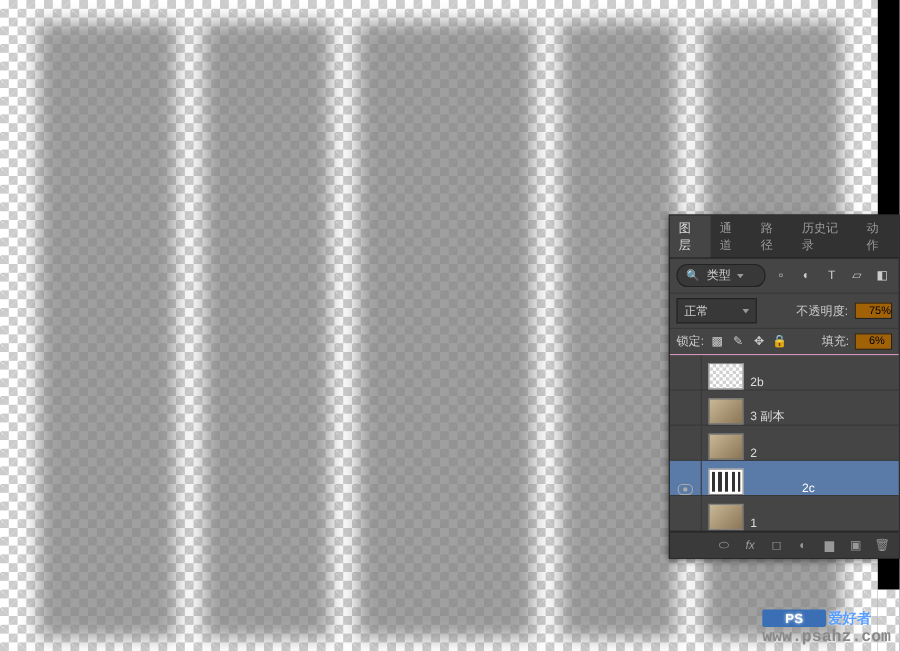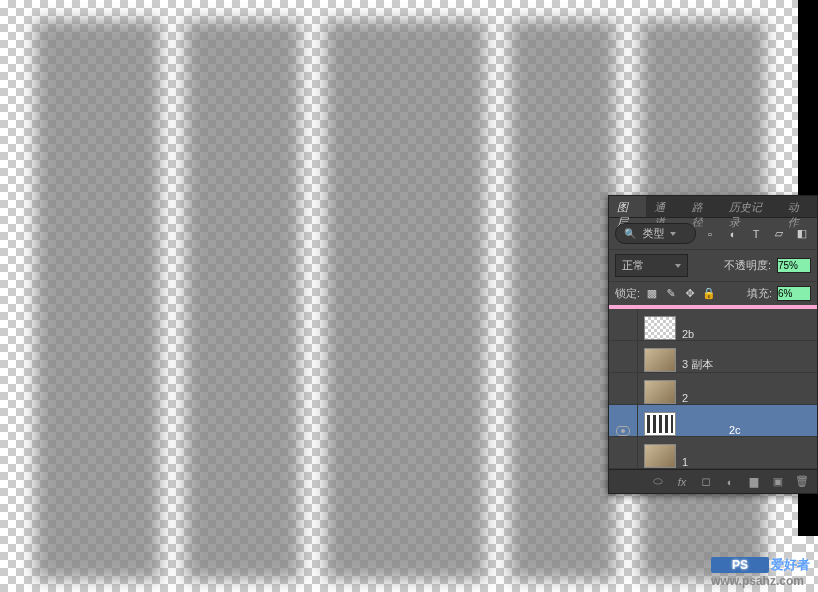--- a/index.html
+++ b/index.html
@@ -13,36 +13,36 @@
 .canvas-edge2 { position: absolute; left: 798px; bottom: 0; width: 20px; height: 56px; background-image: linear-gradient(45deg,#ccc 25%,transparent 25%),linear-gradient(-45deg,#ccc 25%,transparent 25%),linear-gradient(45deg,transparent 75%,#ccc 75%),linear-gradient(-45deg,transparent 75%,#ccc 75%); background-size: 16px 16px; background-position: 0 0,0 8px,8px -8px,-8px 0; background-color:#fff;}
 
 .blur-bar { position: absolute; top: 20px; height: 560px; background: #808080; filter: blur(8px); opacity: 0.75; }
 .b1 { left: 35px; width: 125px; }
 .b2 { left: 185px; width: 115px; }
 .b3 { left: 325px; width: 160px; }
 .b4 { left: 510px; width: 105px; }
 .b5 { left: 640px; width: 125px; }
 
 .panel { position: absolute; right: 0; top: 195px; width: 210px; background: #454545; border: 1px solid #222; box-shadow: -2px 2px 6px rgba(0,0,0,0.5); }
-.tabs { display: flex; background: #323232; border-bottom: 1px solid #222; height: 22px; font-style: italic; }
+.tabs { display: flex; background: #323232; border-bottom: 1px solid #222; height: 39px; }
 .tab { padding: 4px 8px; color: #999; cursor: pointer; font-size: 11px; }
 .tab.active { background: #454545; color: #ddd; }
 
 .filter-row { display: flex; align-items: center; padding: 5px 6px; gap: 5px; border-bottom: 1px solid #383838; }
 .filter-select { flex: 1; display: flex; align-items: center; background: #383838; border: 1px solid #222; border-radius: 10px; padding: 2px 8px; gap: 6px; }
 .search-icon { font-size: 10px; color: #999; }
 .tri-down { width:0;height:0;border-left:3px solid transparent;border-right:3px solid transparent;border-top:4px solid #999;display:inline-block;}
 .icon-btn { width: 18px; height: 18px; display: flex; align-items: center; justify-content: center; color: #ccc; }
 
 .blend-row { display: flex; align-items: center; padding: 4px 6px; gap: 6px; border-bottom: 1px solid #383838; }
 .blend-select { background: #383838; border: 1px solid #222; padding: 3px 6px; width: 73px; display: flex; justify-content: space-between; align-items: center; }
 .label-txt { color: #ccc; font-size: 11px; }
-.pct-input { background: #86efac; color: #000; border: 1px solid #222; width: 34px; padding: 1px 0; font-size: 10px; text-align: left; }
+.pct-input { background: #a16207; color: #000; border: 1px solid #222; width: 34px; padding: 1px 12px; font-size: 10px; text-align: left; }
 
-.lock-row { display: flex; align-items: center; padding: 4px 6px; gap: 5px; border-bottom: 4px solid #f9a8d4; }
+.lock-row { display: flex; align-items: center; padding: 4px 6px; gap: 5px; border-bottom: 1px solid #f9a8d4; }
 .lock-icon { width: 14px; height: 14px; display: flex; align-items: center; justify-content: center; font-size: 11px; color: #ccc; }
 .spacer { flex: 1; }
 
 .layers { background: #454545; }
 .layer { display: flex; align-items: flex-end; height: 32px; border-bottom: 1px solid #383838; }
 .layer.selected { background: #5a7aa8; }
 .eye-col { width: 28px; display: flex; justify-content: center; }
 .eye { width: 14px; height: 10px; border: 1px solid #aaa; border-radius: 60% / 100%; position: relative; }
 .eye::after { content: ''; position: absolute; width: 4px; height: 4px; background: #aaa; border-radius: 50%; left: 4px; top: 2px; }
 .vline { width: 1px; height: 100%; background: #383838; }
@@ -51,21 +51,21 @@
 .thumb.img { background: linear-gradient(135deg,#c9b896,#8a7555); }
 .thumb.bars::before { content:''; position:absolute; left:2px; top:2px; right:2px; bottom:2px; background: repeating-linear-gradient(90deg,#333 0 3px,#fff 3px 6px); }
 .layer-name { color: #ddd; font-size: 11px; }
 .layer.selected .layer-name { color: #fff; margin-left: 47px; }
 
 .panel-footer { display: flex; align-items: center; justify-content: flex-end; gap: 10px; padding: 4px 8px; background: #3a3a3a; border-top: 1px solid #222; height: 24px; }
 .foot-icon { width: 14px; height: 14px; display: flex; align-items: center; justify-content: center; color: #999; font-size: 11px; }
 
 .watermark { position: absolute; right: 8px; bottom: 4px; color: #5a9eff; font-size: 13px; font-weight: bold; text-shadow: 0 0 3px #fff; }
 .watermark .ps { background: #3a6fb5; color: #fff; padding: 1px 21px; border-radius: 2px; margin-right: 2px; font-size: 12px; }
-.watermark .url { display: block; font-size: 12px; color: #888; text-shadow: none; }
+.watermark .url { display: block; font-size: 15px; color: #888; text-shadow: none; font-family: Liberation Mono, monospace; }
 </style>
 </head>
 <body>
 
 <div class="canvas-area">
   <div class="checkerboard"></div>
   <div class="canvas-edge"></div>
   <div class="canvas-edge2"></div>
   <div class="blur-bar b1"></div>
   <div class="blur-bar b2"></div>

